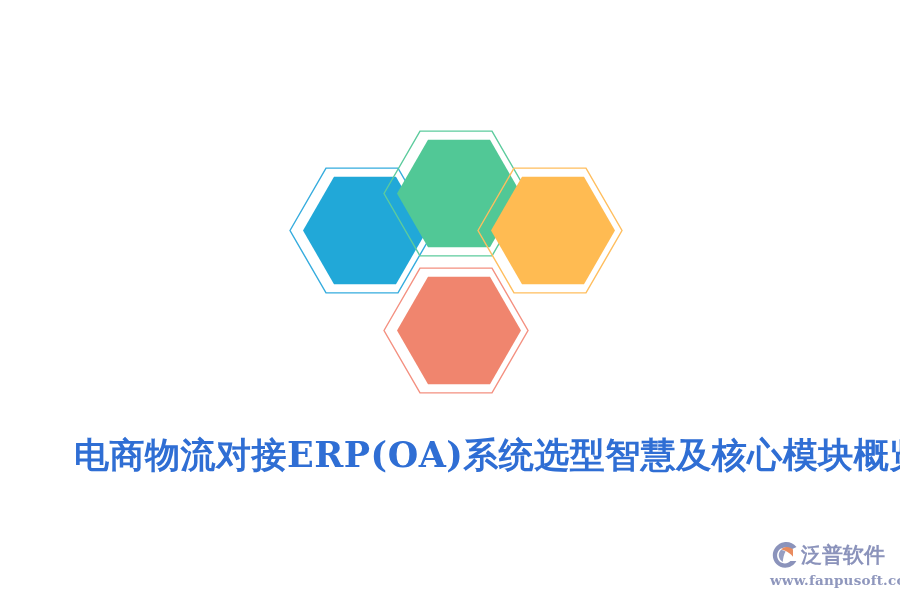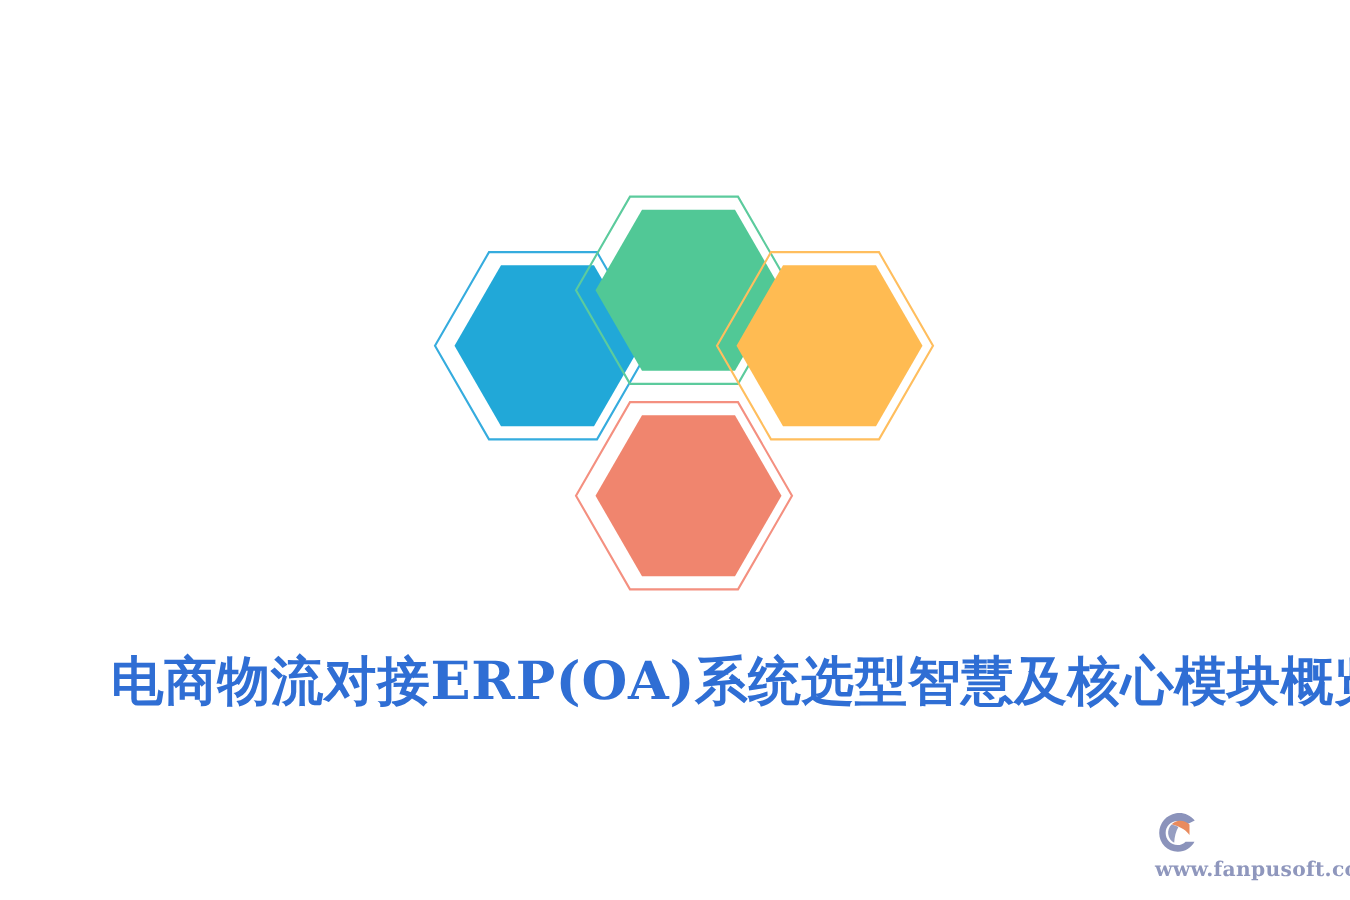--- a/index.html
+++ b/index.html
@@ -148,17 +148,18 @@
         <path d="M23.0,9.6 C20.9,7.6 18.0,6.7 15.2,7.3
                  C13.6,7.6 12.2,8.4 11.1,9.5
                  C13.9,10.2 16.6,11.3 19.0,12.9
                  C20.7,14.0 22.0,15.3 23.0,16.7 Z" fill="#E98B5E"></path>
 
         <path d="M11.0,9.7 C9.3,11.4 8.5,13.7 8.8,16.0
                  C9.1,18.5 10.6,20.7 12.8,21.9
                  C13.0,18.0 13.9,14.4 15.6,11.4
                  C14.2,10.7 12.7,10.1 11.0,9.7 Z" fill="#8B93BB" opacity="0.9"></path>
       </svg>
+      <div id="logo-wordmark">泛普软件</div>
     </div>
     <div id="logo-url">www.fanpusoft.com</div>
   </div>
 
 </div>
 
 </body></html>

